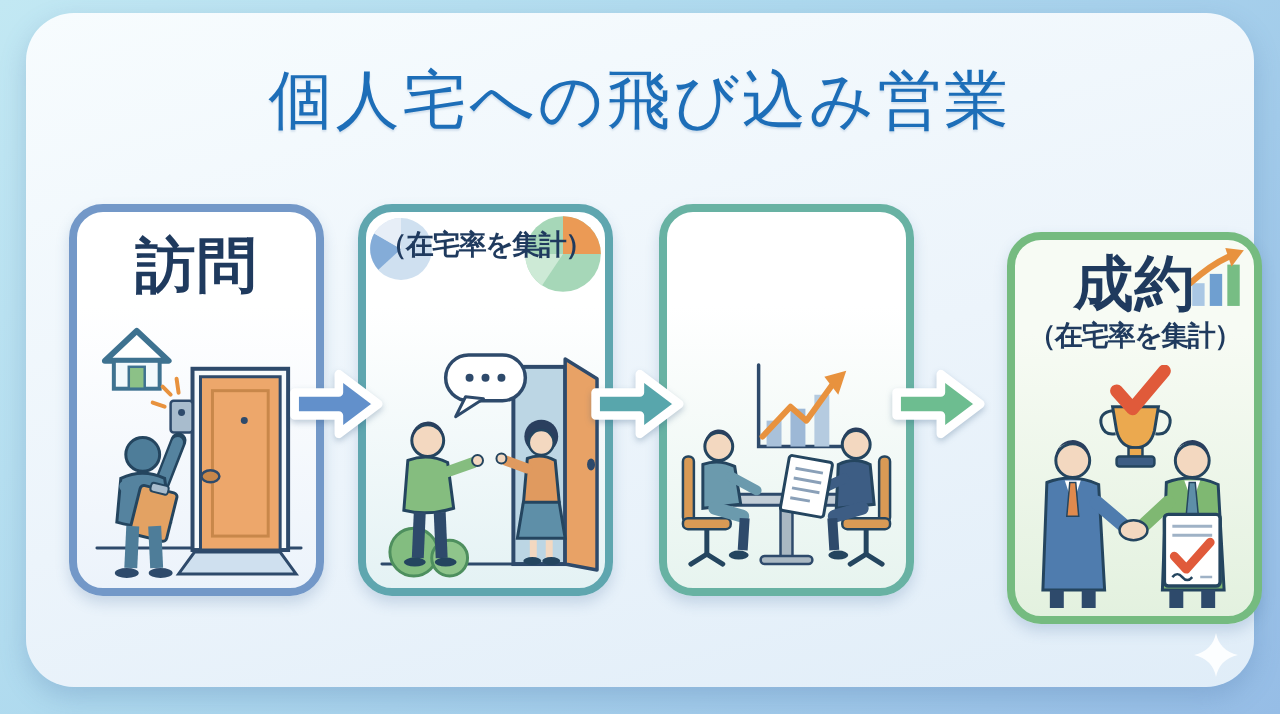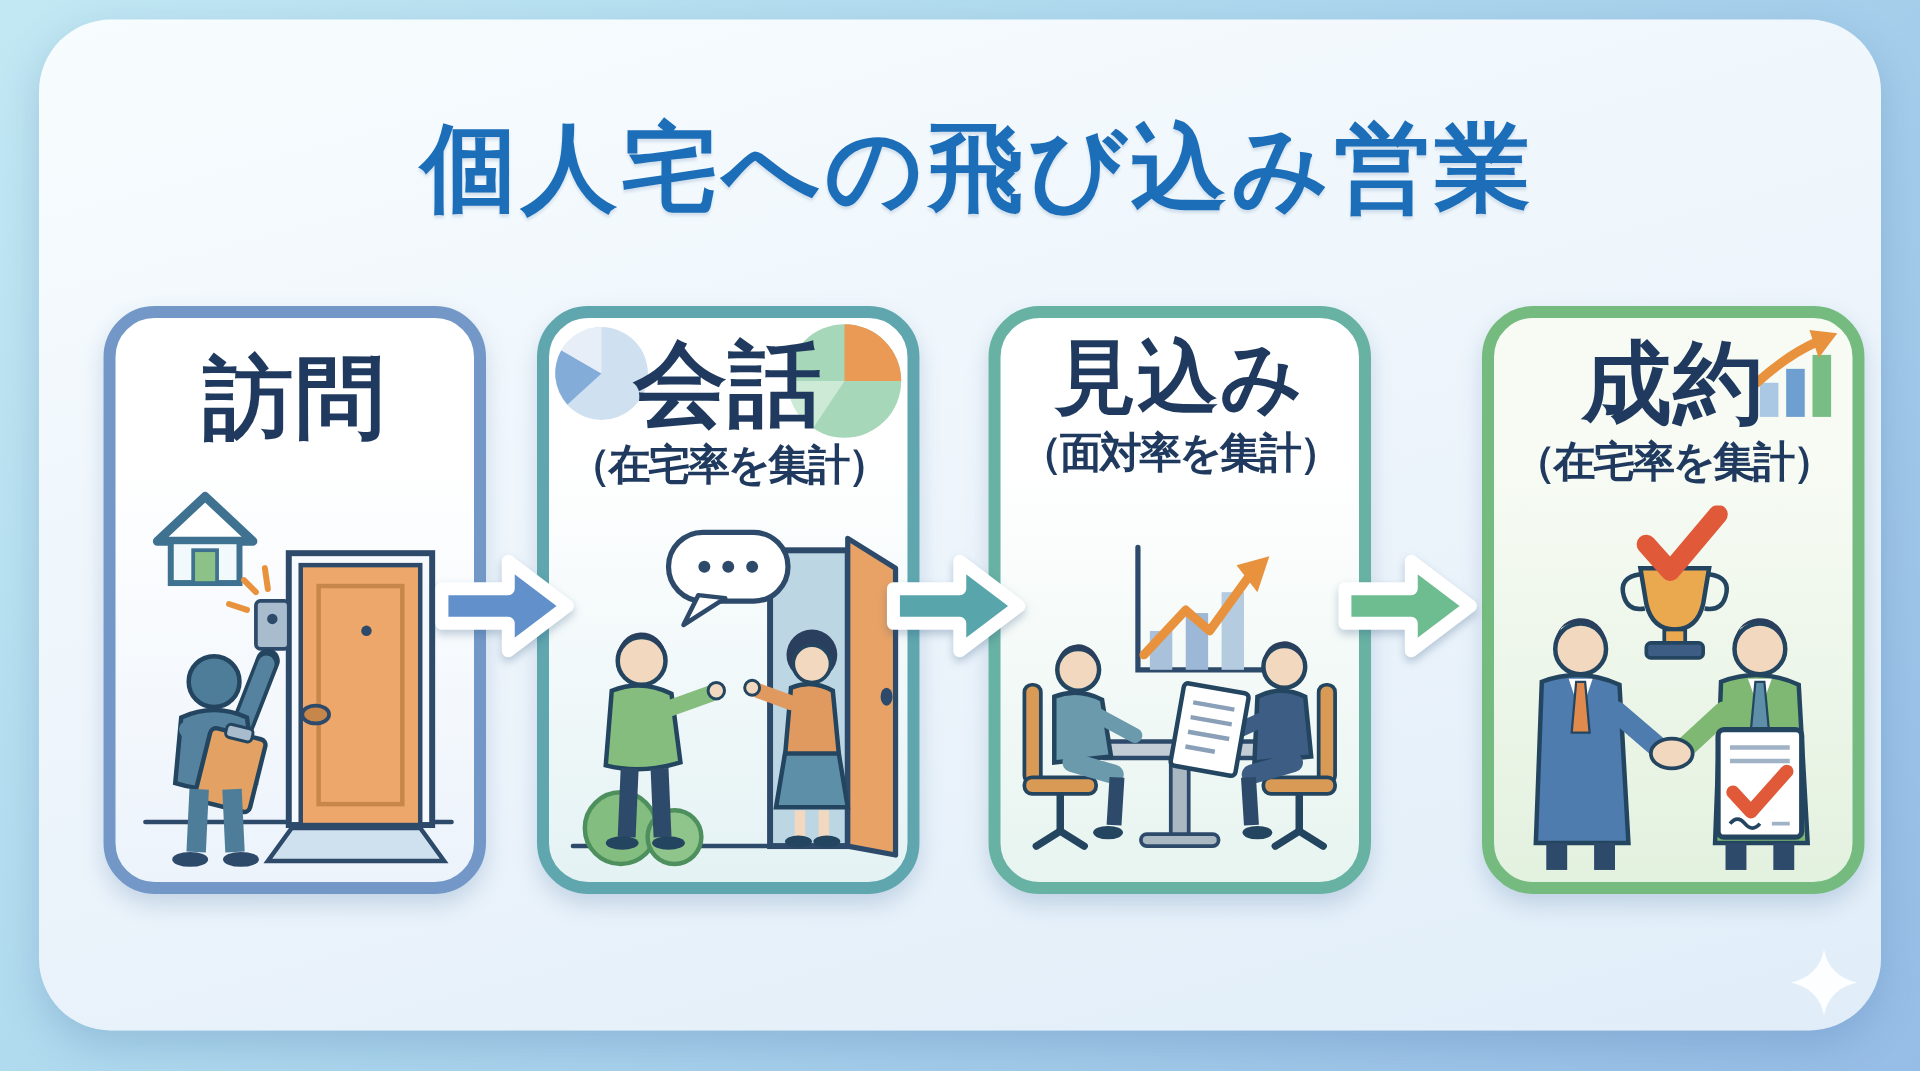--- a/index.html
+++ b/index.html
@@ -8,35 +8,35 @@
     font-family:"Liberation Sans","DejaVu Sans",sans-serif;
     background:linear-gradient(135deg,#c2e8f3 0%,#aed9ee 40%,#96bde6 100%);
   }
   .panel{
     position:absolute;left:26px;top:13px;width:1228px;height:674px;
     border-radius:48px;
     background:linear-gradient(165deg,#f7fcfe 0%,#ecf4fb 55%,#e0edf8 100%);
     box-shadow:0 10px 26px rgba(80,120,170,.28);
   }
   .title{
-    position:absolute;top:44px;left:0;width:100%;margin:12px;
-    text-align:center;font-size:64px;font-weight:700;letter-spacing:3px;
+    position:absolute;top:44px;left:0;width:100%;margin:0;
+    text-align:center;font-size:64px;font-weight:400;letter-spacing:3px;
     color:var(--title,#1d6eb8);
     text-shadow:0 2px 2px rgba(30,80,140,.15);
   }
   .flow{position:absolute;left:31px;top:191px;width:1158px;height:392px;}
   .card{
     position:absolute;top:0;width:255px;height:392px;box-sizing:border-box;
     border:8px solid #888;border-radius:34px;overflow:hidden;
     box-shadow:0 7px 14px rgba(70,110,160,.22);
   }
   .card-1{left:12px;border-color:var(--step1-border);background:linear-gradient(180deg,#ffffff 25%,#ecf3fb 100%);}
   .card-2{left:301px;border-color:var(--step2-border);background:linear-gradient(180deg,#ffffff 25%,#e4f2f4 100%);}
   .card-3{left:602px;border-color:var(--step3-border);background:linear-gradient(180deg,#ffffff 25%,#e7f4ef 100%);}
-  .card-4{left:931px;border-color:var(--step4-border);background:linear-gradient(180deg,#f7fbf4 25%,#e3f1df 100%);}
+  .card-4{left:950px;border-color:var(--step4-border);background:linear-gradient(180deg,#f7fbf4 25%,#e3f1df 100%);margin-top:28px;}
   .card-head{position:relative;text-align:center;padding-top:12px;z-index:2;}
   .card-1 .card-head{padding-top:22px;}
   .card-label{
     margin:0;display:inline-block;position:relative;z-index:2;line-height:1.05;
     font-weight:800;color:var(--card-text,#1f3a5e);font-size:54px;letter-spacing:1px;
   }
   .card-1 .card-label,.card-4 .card-label{font-size:60px;}
   .card-2 .card-label{font-size:62px;}
   .card-sublabel{
     margin:2px 0 0 0;position:relative;z-index:2;
@@ -124,21 +124,20 @@
           <svg class="deco pie-left" viewBox="0 0 64 64">
             <circle cx="32" cy="32" r="30" fill="#cfe0f0"></circle>
             <path d="M32,32 L6,17 A30,30 0 0 0 10,52 Z" fill="#84acd8"></path>
             <path d="M32,32 L32,2 A30,30 0 0 0 6,17 Z" fill="#e7eef7"></path>
           </svg>
           <svg class="deco pie-right" viewBox="0 0 80 80">
             <circle cx="40" cy="40" r="36" fill="#a6d7b8"></circle>
             <path d="M40,40 L40,4 A36,36 0 0 1 76,40 Z" fill="#eb9a55"></path>
             <path d="M40,40 L4,40 A36,36 0 0 0 20,70 Z" fill="#cdead6"></path>
           </svg>
-          <h2 class="card-label">会話</h2>
           <p class="card-sublabel">（在宅率を集計）</p>
         </div>
         <svg class="illus" viewBox="0 0 240 250">
           <line x1="16" y1="228" x2="224" y2="228" stroke="#2e4a6b" stroke-width="3" stroke-linecap="round"></line>
 
           <g>
             <rect x="148" y="30" width="52" height="198" fill="#bcd6e4" stroke="#2e4a6b" stroke-width="4"></rect>
             <polygon points="200,22 232,42 232,234 200,228" fill="#e8a266" stroke="#2e4a6b" stroke-width="3.5" stroke-linejoin="round"></polygon>
             <ellipse cx="226" cy="128" rx="4" ry="6" fill="#2e4a6b"></ellipse>
           </g>
@@ -181,24 +180,20 @@
             <ellipse cx="186" cy="225" rx="9" ry="4" fill="#24455f"></ellipse>
           </g>
         </svg>
       </section>
 
       <svg class="arrow arrow-2" viewBox="0 0 104 84">
         <polygon points="10,30 56,30 56,11 97,42 56,73 56,54 10,54" stroke="#ffffff" stroke-width="9" stroke-linejoin="round"></polygon>
       </svg>
 
       <section class="card card-3">
-        <div class="card-head">
-          <h2 class="card-label">見込み</h2>
-          <p class="card-sublabel">（面対率を集計）</p>
-        </div>
         <svg class="illus" viewBox="0 0 240 250">
 
           <g>
             <path d="M92,28 L92,110 L180,110" fill="none" stroke="#2e4a6b" stroke-width="3.5" stroke-linecap="round"></path>
             <rect x="100" y="84" width="15" height="26" fill="#a9c1da"></rect>
             <rect x="124" y="72" width="15" height="38" fill="#9db8d6"></rect>
             <rect x="148" y="58" width="15" height="52" fill="#b5cbe0"></rect>
             <path d="M96,100 L124,70 L140,84 L166,48" fill="none" stroke="#e8923e" stroke-width="6" stroke-linejoin="round" stroke-linecap="round"></path>
             <polygon points="158,40 180,34 172,58" fill="#e8923e"></polygon>
           </g>

